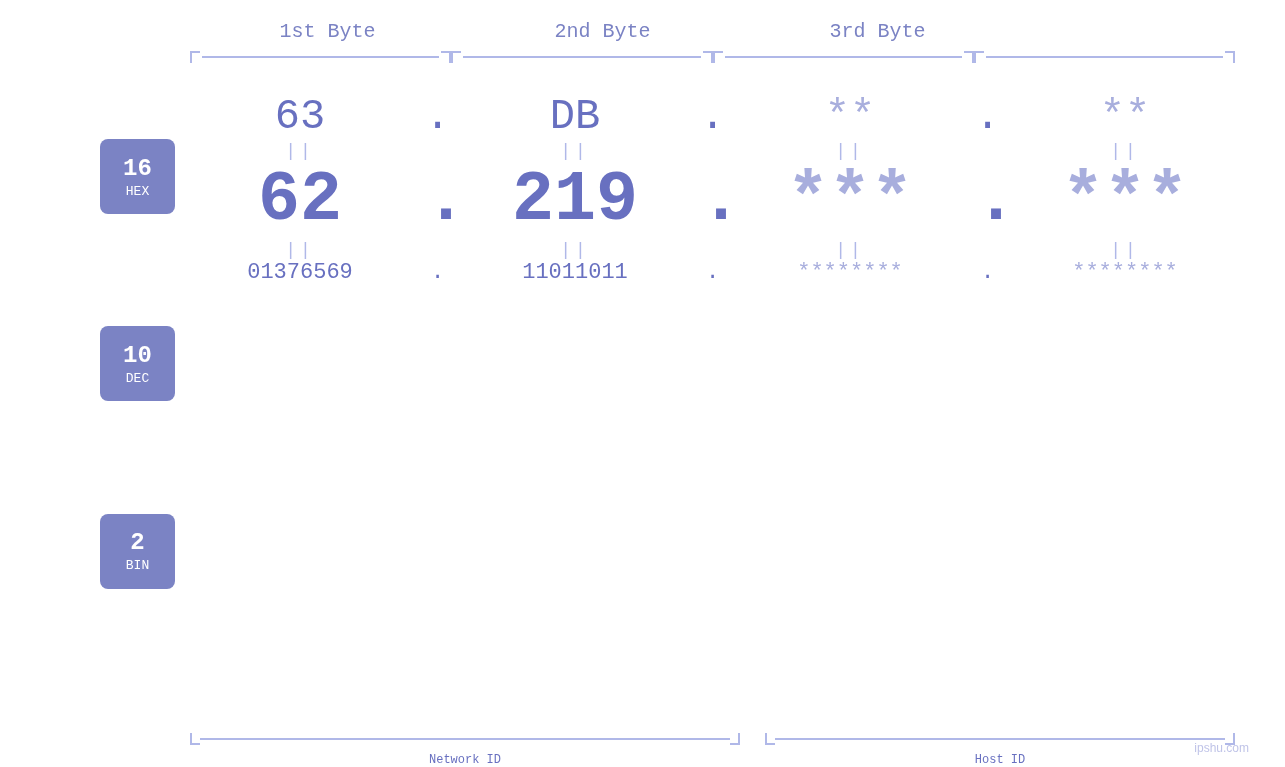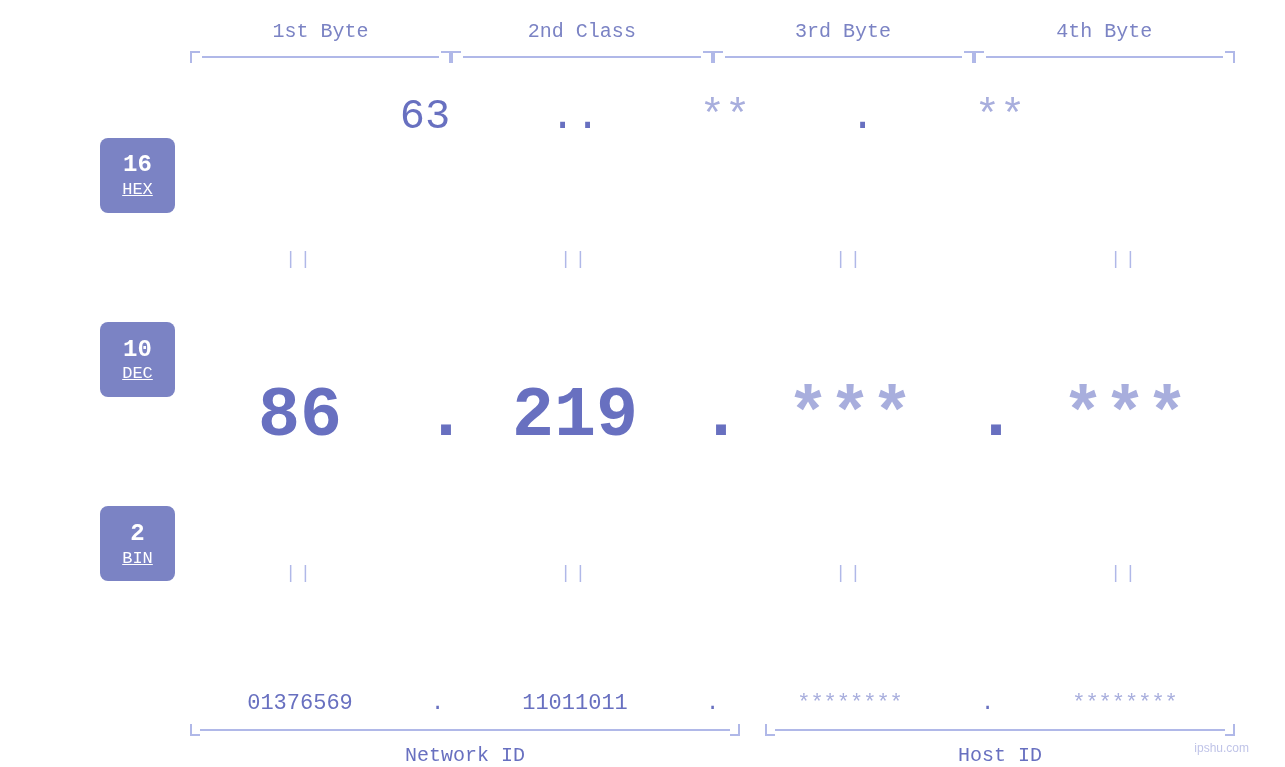--- a/index.html
+++ b/index.html
@@ -103,29 +103,28 @@
       font-family: 'Courier New', Courier, monospace;
     }
 
     .label-badge .num {
       font-size: 24px;
       font-weight: bold;
       line-height: 1.2;
     }
 
     .label-badge .base {
-      font-size: 17px;
-      text-decoration: underline;
+      font-size: 13px;
     }
 
     .values-grid {
       flex: 1;
       display: flex;
       flex-direction: column;
-      justify-content: space-between;
+      justify-content: flex-start;
       padding: 20px 0 0 0;
     }
 
     .value-row {
       display: flex;
       align-items: center;
       justify-content: center;
     }
 
     
@@ -223,21 +222,21 @@
 
     .bb-line {
       height: 2px;
       background: #b0b8e8;
       flex: 1;
     }
 
     .bracket-label {
       color: #6870c0;
       font-family: 'Courier New', Courier, monospace;
-      font-size: 20px;
+      font-size: 12px;
       margin-top: 8px;
     }
 
     
     .class-section {
       display: flex;
       justify-content: center;
       padding-bottom: 15px;
     }
 
@@ -308,23 +307,22 @@
       width: 25px;
     }
   </style>
 </head>
 <body>
 
 <div class="main-container">
 
   <div class="byte-headers">
     <div class="byte-col">1st Byte</div>
-    <div class="byte-col">2nd Class</div>
+    <div class="byte-col">2nd Byte</div>
     <div class="byte-col">3rd Byte</div>
-    <div class="byte-col">4th Byte</div>
   </div>
 
   <div class="bracket-row">
     <div class="bracket">
       <div class="bracket-left"></div>
       <div class="bracket-line"></div>
       <div class="bracket-right"></div>
     </div>
     <div class="bracket">
       <div class="bracket-left"></div>
@@ -358,38 +356,39 @@
         <span class="num">2</span>
         <span class="base">BIN</span>
       </div>
     </div>
 
     <div class="values-grid">
 
       <div class="value-row hex-row">
         <div class="cell hex-val">63</div>
         <div class="dot">.</div>
+        <div class="cell hex-val">DB</div>
         <div class="dot">.</div>
         <div class="cell hex-val masked">**</div>
         <div class="dot">.</div>
         <div class="cell hex-val masked">**</div>
       </div>
 
       <div class="equals-section">
         <div class="eq-item">||</div>
         <div class="eq-dot-spacer"></div>
         <div class="eq-item">||</div>
         <div class="eq-dot-spacer"></div>
         <div class="eq-item">||</div>
         <div class="eq-dot-spacer"></div>
         <div class="eq-item">||</div>
       </div>
 
       <div class="value-row">
-        <div class="cell dec-val">86</div>
+        <div class="cell dec-val">62</div>
         <div class="dot dec">.</div>
         <div class="cell dec-val">219</div>
         <div class="dot dec">.</div>
         <div class="cell dec-val masked">***</div>
         <div class="dot dec">.</div>
         <div class="cell dec-val masked">***</div>
       </div>
 
       <div class="equals-section">
         <div class="eq-item">||</div>

